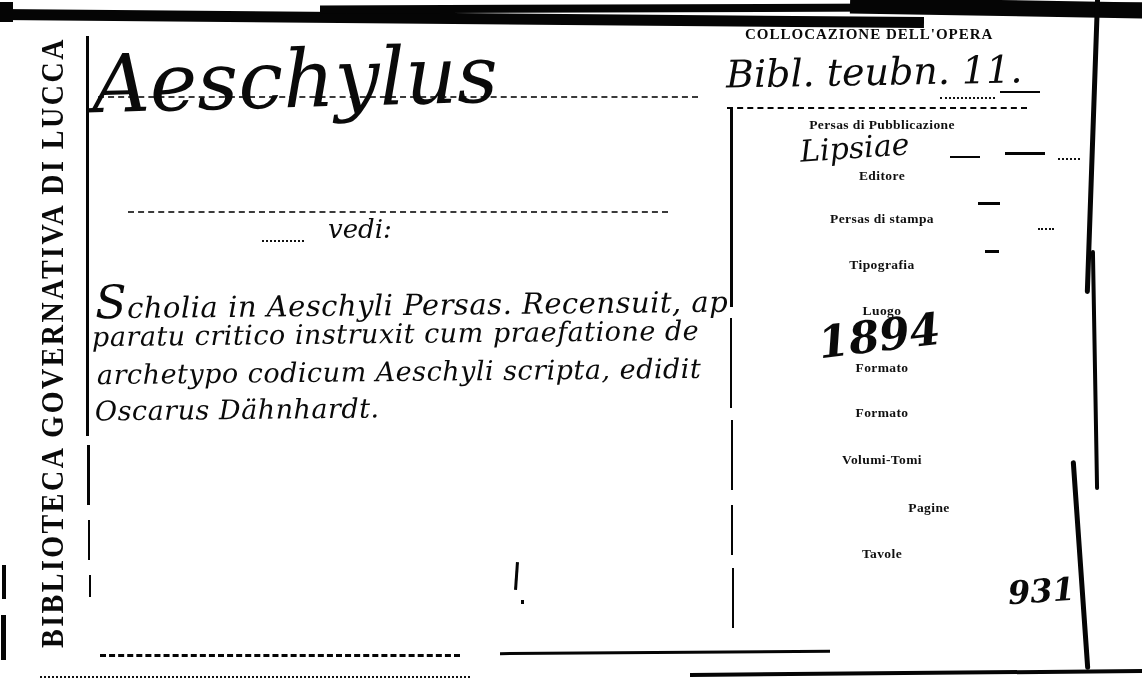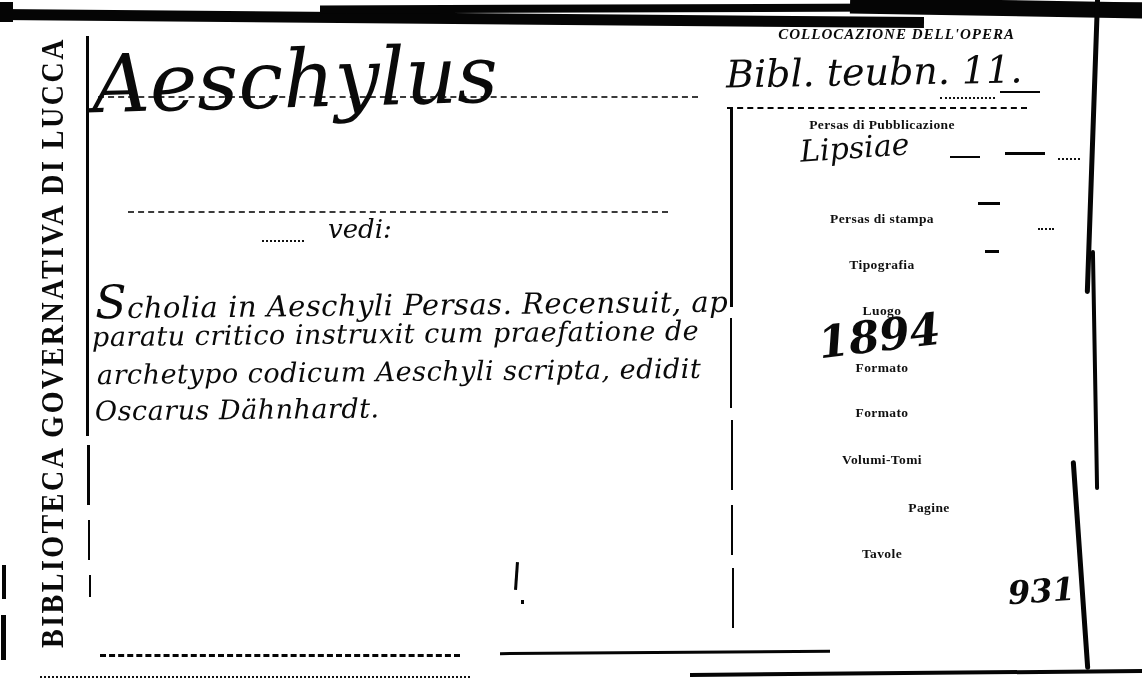--- a/index.html
+++ b/index.html
@@ -34,24 +34,23 @@
   .note-1::first-letter{font-size:46px;}
   .note-2{left:92px; top:318px;}
   .note-3{left:97px; top:356px;}
   .note-4{left:95px; top:394px;}
   .shelfmark{position:absolute; left:726px; top:50px; font-size:38px; transform:rotate(-1deg);}
   .value-lipsiae{position:absolute; left:800px; top:130px; font-size:30px; transform:rotate(-4deg);}
   .value-1894{position:absolute; left:818px; top:310px; font-size:44px; transform:rotate(-7deg); font-weight:bold;}
   .corner-number{position:absolute; left:1008px; top:572px; font-size:32px; transform:rotate(-4deg); font-weight:bold;}
   
   .colloc-header{
-    position:absolute; left:745px; top:26px; width:270px; text-align:right;
+    position:absolute; left:745px; top:26px; width:270px; text-align:left;
     font-weight:bold; font-size:15px; letter-spacing:1px; white-space:nowrap;
     font-family:"Liberation Serif", serif;
-    font-style:italic;
   }
   .field-label{
     position:absolute; left:732px; width:300px; text-align:center;
     font-weight:bold; font-size:13.5px; letter-spacing:.4px;
     font-family:"Liberation Serif", serif; color:#101010;
   }
 </style>
 </head>
 <body>
 
@@ -105,20 +104,21 @@
   <div class="art" style="left:1000px; top:91px; width:40px; height:2px;"></div>
 
   <div class="dashline" style="left:727px; top:107px; width:300px; border-top-width:2px;"></div>
   <div class="art" style="left:730px; top:107px; width:3px; height:200px;"></div>
   <div class="art" style="left:730px; top:318px; width:2px; height:90px;"></div>
   <div class="art" style="left:731px; top:420px; width:2px; height:70px;"></div>
   <div class="art" style="left:731px; top:505px; width:2px; height:50px;"></div>
   <div class="art" style="left:732px; top:568px; width:2px; height:60px;"></div>
 
   <div class="field-label" style="top:117px;">Persas di Pubblicazione</div>
+  <div class="field-label" style="top:168px;">Editore</div>
   <div class="field-label" style="top:211px;">Persas di stampa</div>
   <div class="field-label" style="top:257px;">Tipografia</div>
   <div class="field-label" style="top:303px;">Luogo</div>
   <div class="field-label" style="top:360px;">Formato</div>
   <div class="field-label" style="top:405px;">Formato</div>
   <div class="field-label" style="top:452px;">Volumi-Tomi</div>
   <div class="field-label" style="top:500px;padding-left:47px;">Pagine</div>
   <div class="field-label" style="top:546px;">Tavole</div>
 
   <div class="hand value-lipsiae">Lipsiae</div>

